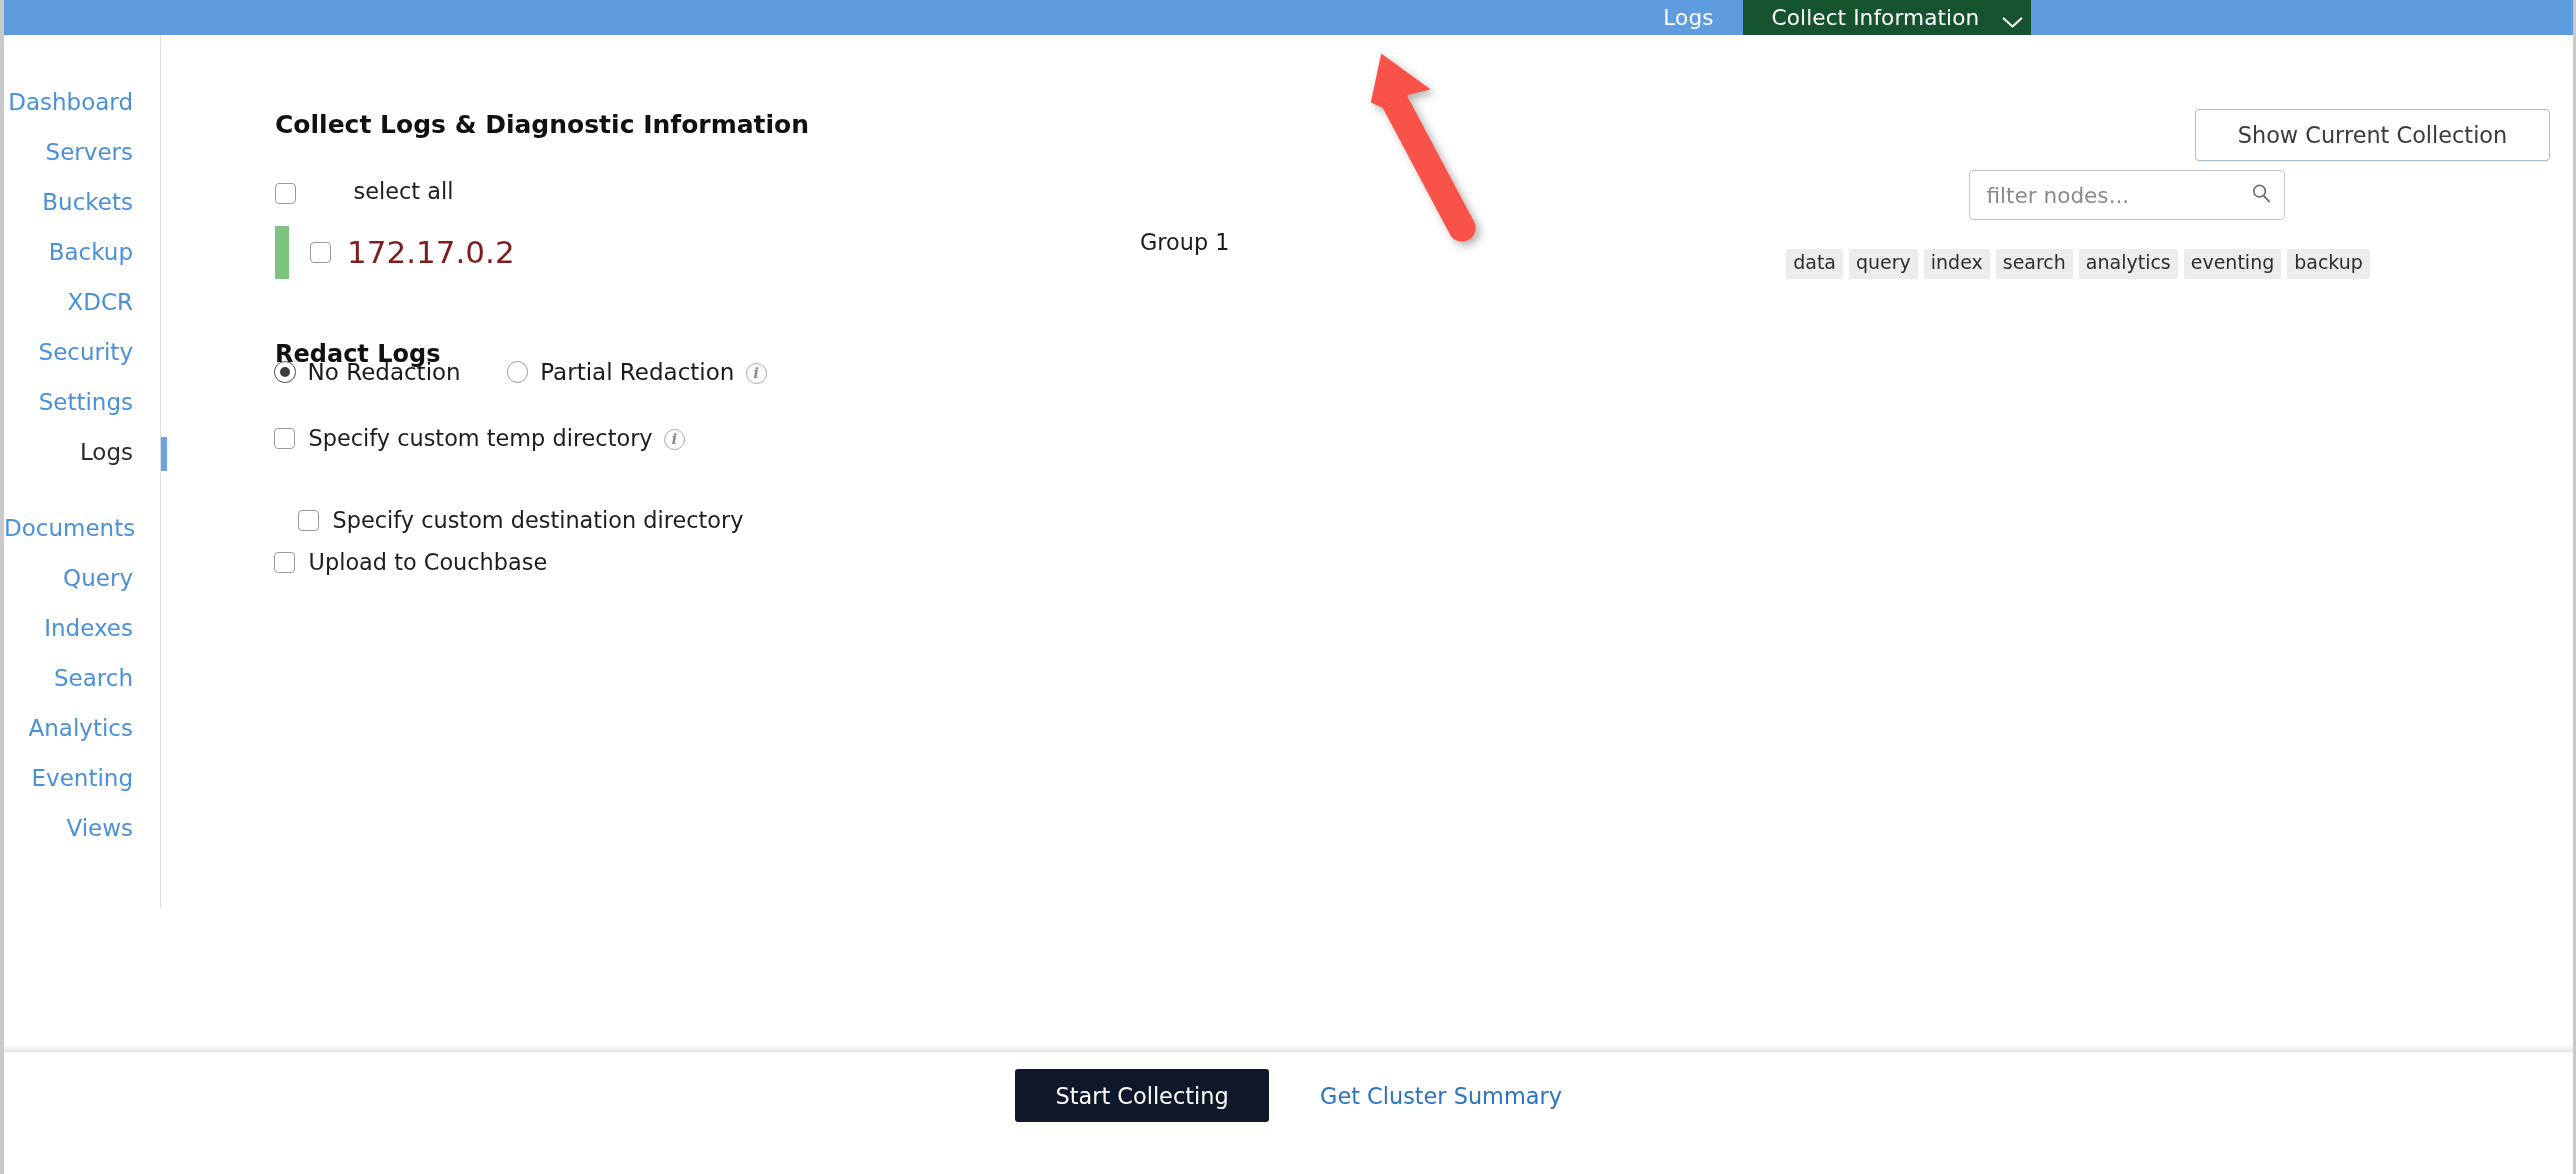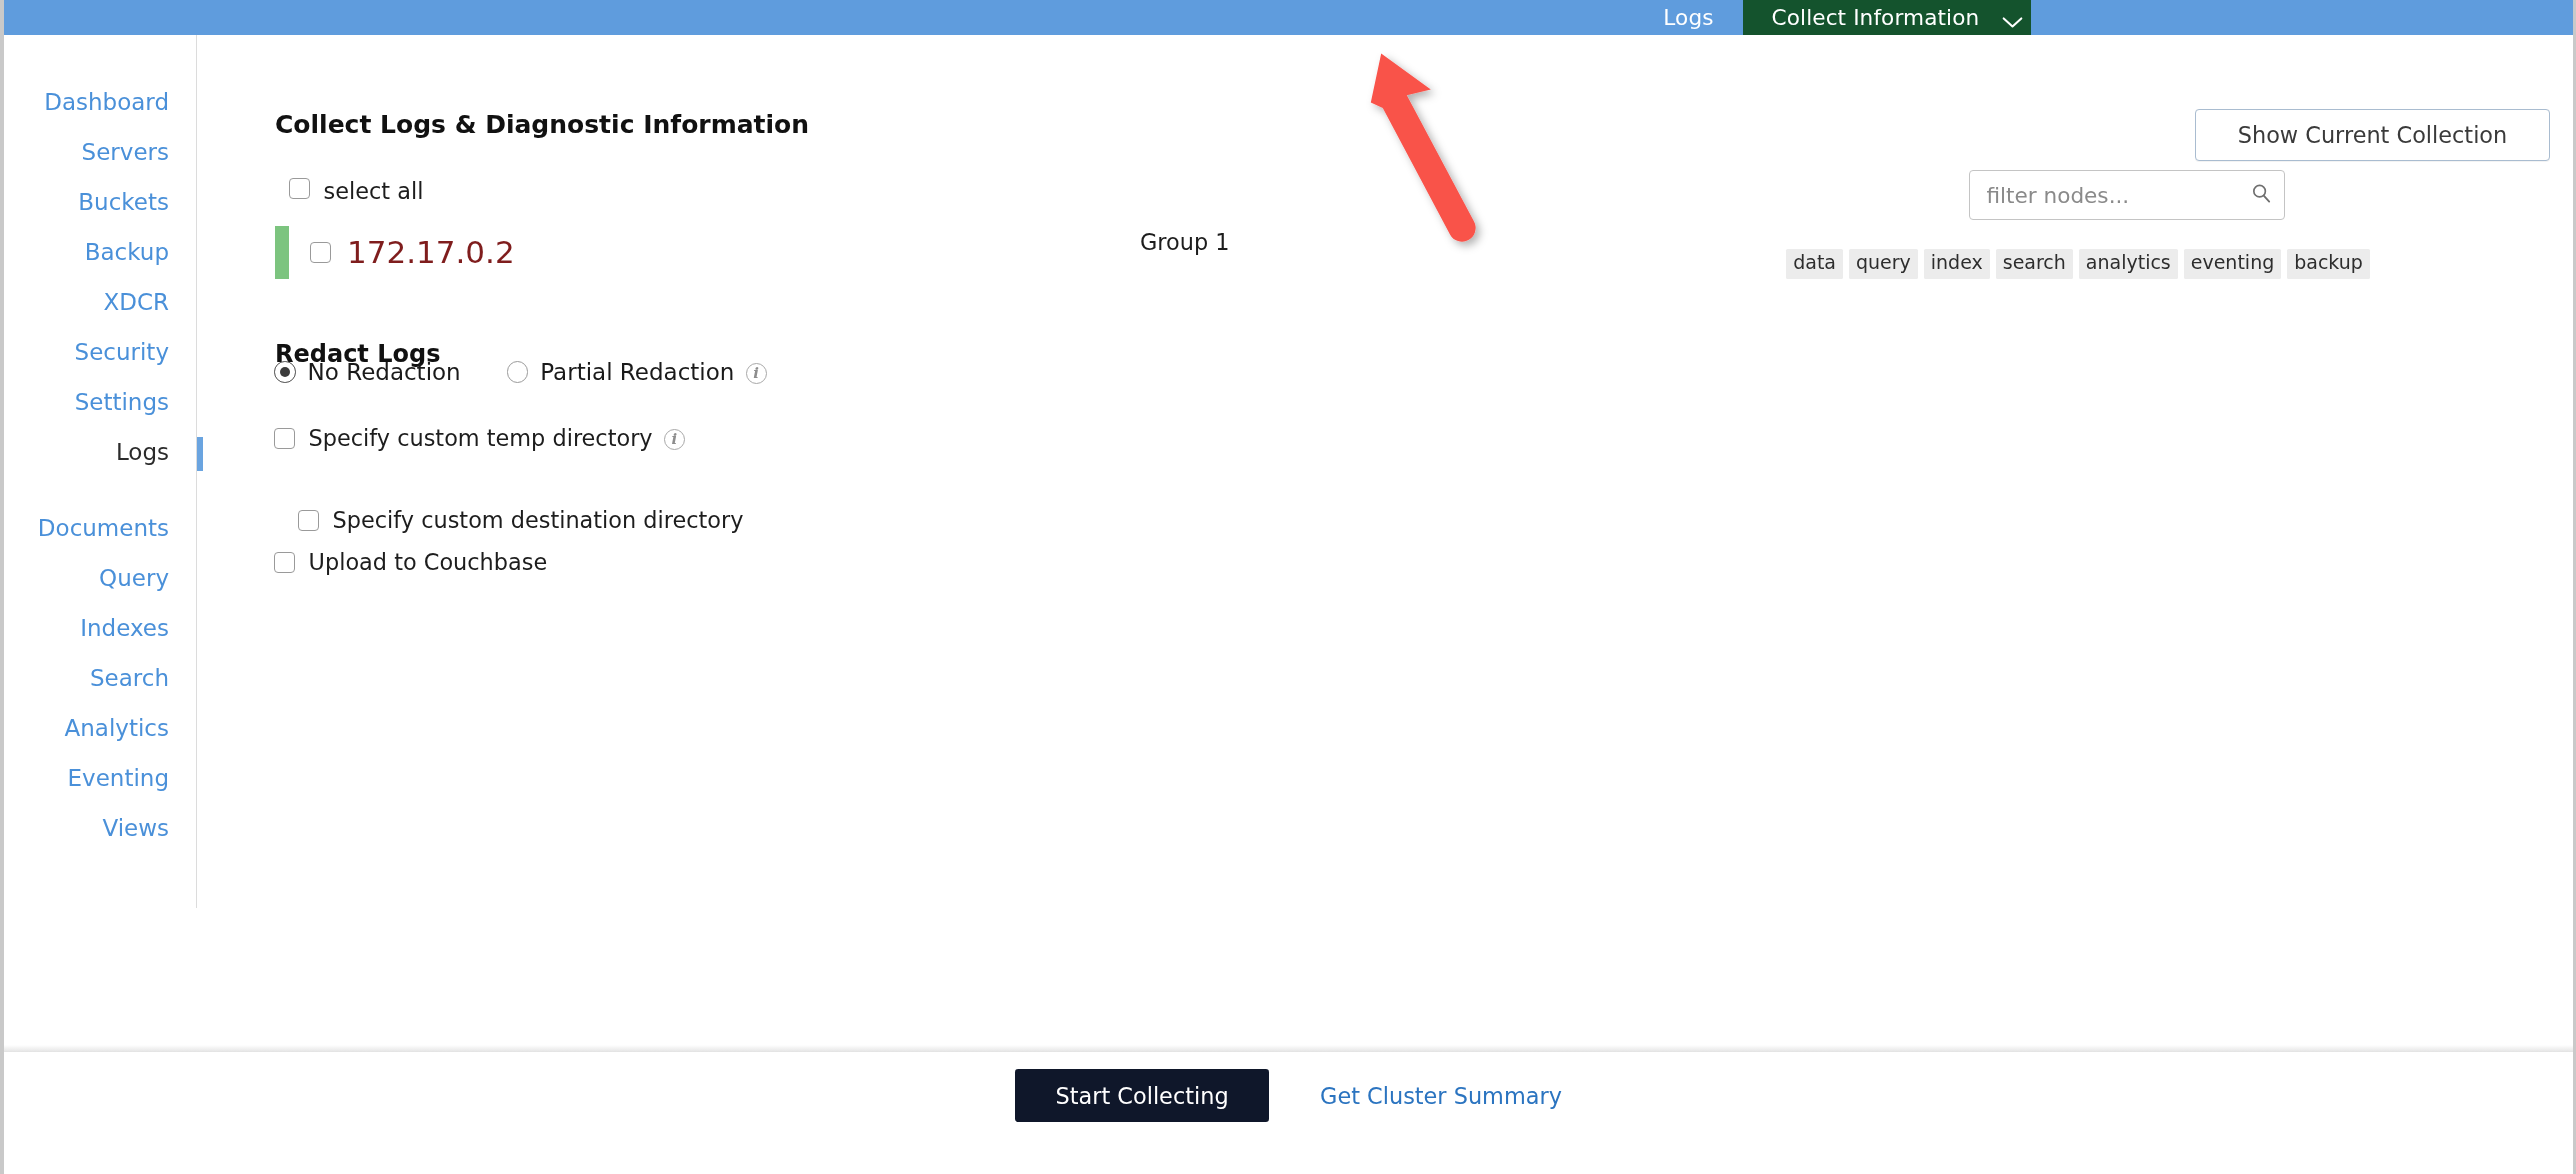--- a/index.html
+++ b/index.html
@@ -64,21 +64,21 @@
     position: relative;
     top: -1.6px;
   }
   .nav-tab .chev svg { display: block; }
 
   
   #sidebar {
     position: absolute;
     left: 0;
     top: 35px;
-    width: 193px;
+    width: 157px;
     height: 873px;
     border-right: 1.6px solid #dcdcdc;
     padding-top: 42px;
     text-align: right;
   }
   .side-item {
     position: relative;
     padding: 0 27px 0 0;
     height: 50px;
     line-height: 50px;
@@ -132,24 +132,25 @@
     font-size: 22.4px;
     font-family: inherit;
     cursor: pointer;
     line-height: 49px;
     box-shadow: 0 0.8px 0.8px rgba(0,0,0,.05);
   }
 
   
   #select-all-row {
     position: absolute;
-    left: 90px;
+    left: 76px;
     top: 143px;
     display: flex;
-    align-items: flex-start;
+    align-items: flex-end;
+    gap: 44px;
   }
   .cb {
     width: 21px; height: 21px;
     border: 1.6px solid #9a9a9a;
     border-radius: 4px;
     background: #fff;
     display: inline-block;
     flex: 0 0 auto;
     cursor: pointer;
   }

